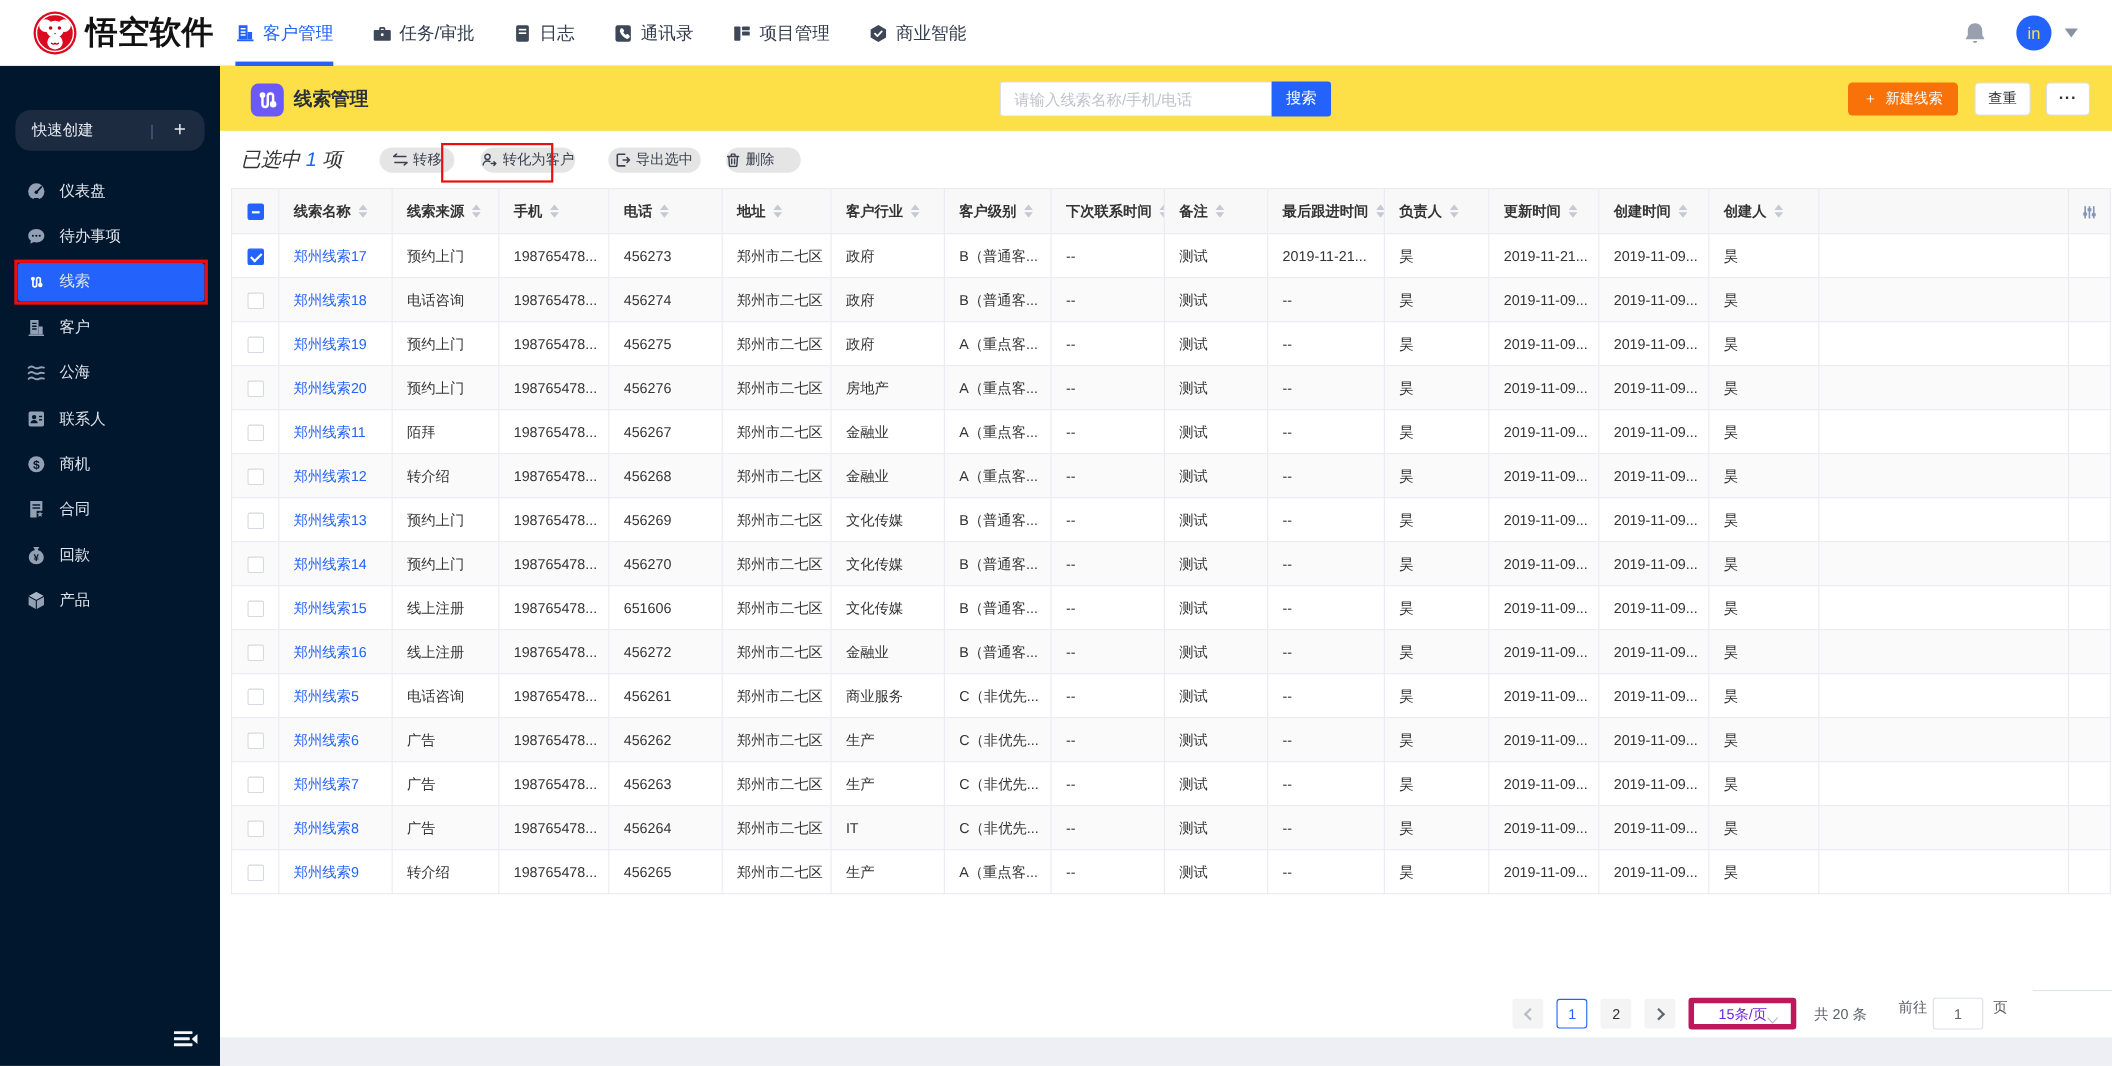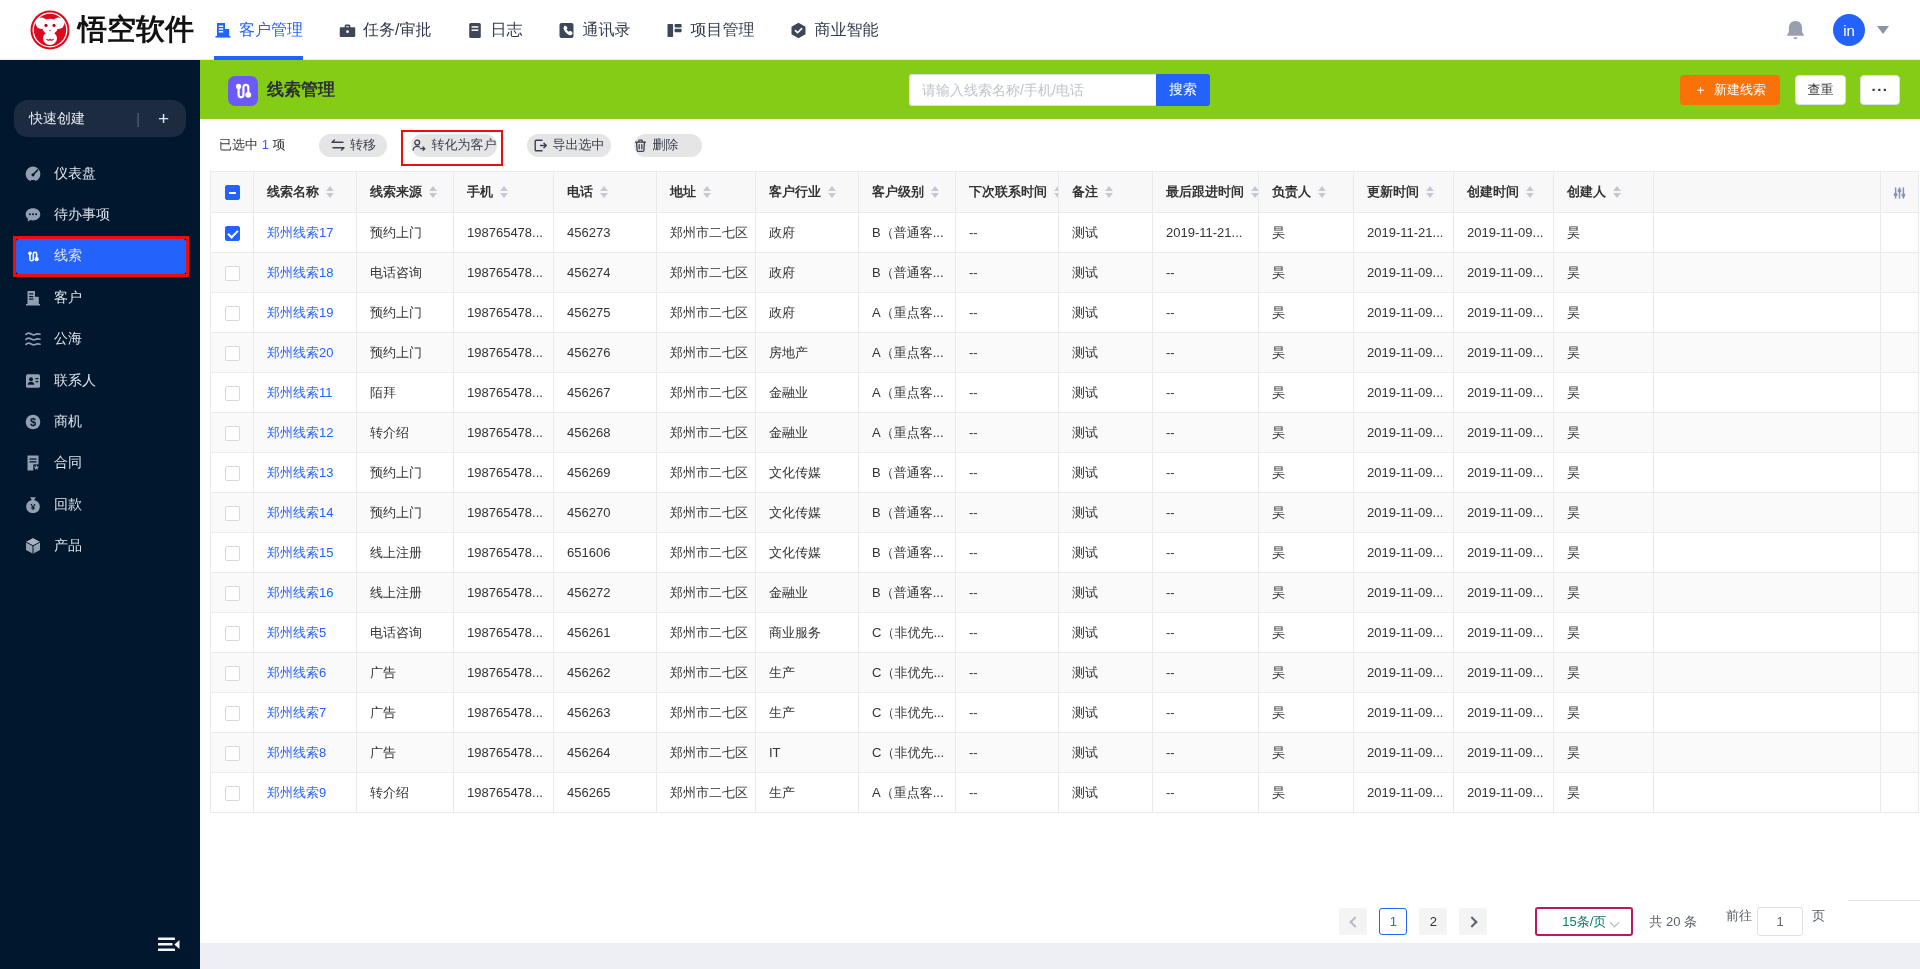--- a/index.html
+++ b/index.html
@@ -10,52 +10,52 @@
 
 .topbar { position:absolute; left:0; top:0; width:1920px; height:60px; background:#fff; border-bottom:1px solid #e7e9ee; z-index:30; }
 .logo { position:absolute; left:30px; top:0; height:60px; display:flex; align-items:center; }
 .logo-txt { font-size:29px; font-weight:bold; color:#121212; margin-left:8px; letter-spacing:0; font-family:"Liberation Sans",sans-serif; }
 .nav { position:absolute; left:214px; top:0; height:60px; display:flex; }
 .nav-item { position:relative; height:60px; display:flex; align-items:center; margin-right:36px; font-size:16px; color:#333c4e; cursor:default; white-space:nowrap; }
 .nav-item svg { margin-right:7px; }
 .nav-item.active { color:#2362fb; }
 .nav-item.active .bar { position:absolute; left:0; right:0; bottom:0; height:4px; background:#2362fb; }
 .top-right { position:absolute; right:31px; top:0; height:60px; display:flex; align-items:center; }
-.avatar { width:32px; height:32px; border-radius:50%; background:#2362fb; color:#ffffff; font-size:15px; display:flex; align-items:center; justify-content:center; margin-left:27px; }
+.avatar { width:32px; height:32px; border-radius:50%; background:#2362fb; color:#fde047; font-size:15px; display:flex; align-items:center; justify-content:center; margin-left:27px; }
 .caret-down { width:0; height:0; border-left:6px solid transparent; border-right:6px solid transparent; border-top:8px solid #8b93a2; margin-left:12px; }
 
 
 .sidebar { position:absolute; left:0; top:60px; width:200px; height:909px; background:#00172e; z-index:20; }
 .quick { position:absolute; left:14px; top:40px; width:172px; height:37px; background:#1d2b41; border-radius:14px; display:flex; align-items:center; color:#e6eaf2; font-size:14px; }
 .quick .ql { margin-left:15px; flex:1; }
 .quick .qd { color:#51607a; margin-right:18px; }
 .quick .qp { color:#dfe5ee; font-size:19px; margin-right:17px; font-weight:normal; }
 .menu { list-style:none; position:absolute; top:93px; left:0; width:200px; }
 .menu li { position:relative; height:41.4px; display:flex; align-items:center; color:#dfe4ec; font-size:14px; }
 .menu li .mi { width:18px; height:18px; margin-left:24px; margin-right:12px; display:flex; align-items:center; justify-content:center; }
 .menu li.sel { }
 .menu li.sel .selbg { position:absolute; left:16px; right:14px; top:3px; bottom:3px; background:#2362fb; border-radius:3px; }
 .menu li.sel .mi, .menu li.sel .ml { position:relative; }
 .collapse-ic { position:absolute; left:158px; bottom:17px; }
 
 
 .content { position:absolute; left:200px; top:60px; width:1720px; height:909px; background:#fff; }
-.band { position:absolute; left:0; top:0; width:1720px; height:59px; background:#84cc16;padding-left:26px; }
+.band { position:absolute; left:0; top:0; width:1720px; height:59px; background:#fde047;padding-left:26px; }
 .ticon { position:absolute; left:28px; top:16px; width:30px; height:30px; background:#6b5af7; border-radius:7px; display:flex; align-items:center; justify-content:center; }
 .ttitle { position:absolute; left:67px; top:0; height:59px; display:flex; align-items:center; font-size:17px; font-weight:bold; color:#2b2f3a; }
 .search { position:absolute; left:709px; top:14px; height:32px; display:flex; }
 .search input { width:247px; height:32px; border:1px solid #dcdfe6; border-right:none; border-radius:3px 0 0 3px; padding:0 12px; font-size:14px; color:#333; font-family:"Liberation Sans",sans-serif; background:#fff; outline:none; }
 .search input::placeholder { color:#bfc4cc; }
 .search .sbtn { width:54px; height:32px; background:#2362fb; color:#fff; font-size:14px; border:none; border-radius:0 3px 3px 0; font-family:"Liberation Sans",sans-serif; }
 .newbtn { position:absolute; left:1480px; top:15px; width:100px; height:30px; background:#f97209; border:none; border-radius:4px; color:#fff; font-size:13px; font-family:"Liberation Sans",sans-serif; }
 .dupbtn { position:absolute; left:1595px; top:15px; width:51px; height:30px; background:#fff; border:1px solid #dcdfe6; border-radius:4px; color:#333; font-size:13px; font-family:"Liberation Sans",sans-serif; }
 .morebtn { position:absolute; left:1660px; top:15px; width:40px; height:30px; background:#fff; border:1px solid #dcdfe6; border-radius:4px; color:#333; font-size:15px; letter-spacing:1.5px; font-weight:bold; font-family:"Liberation Sans",sans-serif; padding-bottom:10px; }
 .main { position:absolute; left:0; top:59px; width:1720px; height:824px; background:#fff; }
 .toolbar { position:absolute; left:19px; top:14px; height:24px; display:flex; align-items:center; }
-.selinfo { font-size:13px; color:#333; margin-right:34px; }
+.selinfo { font-size:18px; color:#333; margin-right:34px;font-style:italic; }
 .selinfo b { color:#2362fb; font-weight:normal; }
 .tbtn { height:23px; border-radius:12px; background:#e5e5e5; border:none; color:#3b4150; font-size:13px; display:flex; align-items:center; padding:0 14px; margin-right:0; font-family:"Liberation Sans",sans-serif; }
 .tbtn svg { margin-right:5px; }
 
 
 .tbl { position:absolute; left:10px; top:52px; width:1702px; border-collapse:collapse; table-layout:fixed; }
 .tbl th, .tbl td { border:1px solid #e8eaf0; border-top:none; font-weight:normal; text-align:left; padding:0 0 0 13px; overflow:hidden; white-space:nowrap; }
 .tbl thead th { background:#f8f8f9; height:41px; border-top:1px solid #e8eaf0; color:#333; font-size:13px; font-weight:bold; }
 .tbl td { height:40px; font-size:13px; color:#333; background:#fff; }
 .tbl tr.odd td { background:#fafafa; }
@@ -71,21 +71,21 @@
 .cbx.on.check:after { content:""; position:absolute; left:4.5px; top:1.5px; width:4px; height:8px; border:solid #fff; border-width:0 2px 2px 0; transform:rotate(45deg); }
 .cbx.on.minus:after { content:""; position:absolute; left:3px; top:6px; width:7px; height:2px; background:#fff; }
 
 
 .pager { position:absolute; right:95px; bottom:7px; height:29px; display:flex; align-items:center; font-size:13px; color:#606266; }
 .pbox { min-width:28px; height:27px; border-radius:3px; background:#f4f4f5; display:flex; align-items:center; justify-content:center; margin-right:12px; font-size:13px; color:#303133; }
 .pbox.cur { background:#fff; border:1px solid #2362fb; color:#2362fb; }
 .arr { width:8px; height:8px; border:solid #b7bcc5; border-width:2px 2px 0 0; display:inline-block; }
 .arr.l { transform:rotate(-135deg); margin-left:3px; }
 .arr.r { transform:rotate(45deg); margin-right:3px; border-color:#5e6470; }
-.psel { width:98px; height:29px; border:2px solid #be185d; border-radius:3px; background:#fff; display:flex; align-items:center; justify-content:center; margin-right:16px; color:#0f766e; position:relative;margin-left:36px; }
+.psel { width:98px; height:29px; border:5px solid #be185d; border-radius:3px; background:#fff; display:flex; align-items:center; justify-content:center; margin-right:16px; color:#6d28d9; position:relative; }
 .psel .chev { width:7px; height:7px; border:solid #b0b5bf; border-width:0 1.5px 1.5px 0; transform:rotate(45deg); position:absolute; right:13px; top:10px; }
 .ptotal { margin-right:29px; color:#5a5e66; }
 .pgoto { display:flex; align-items:flex-start; color:#5a5e66; }
 .pgoto .gin { width:46px; height:29px; border:1px solid #dcdfe6; border-radius:3px; margin:0 9px 0 5px; display:flex; align-items:center; justify-content:center; color:#606266; background:#fff; }
 .graybar { position:absolute; left:0; top:883px; width:1720px; height:26px; background:#edeff4; }
 .rline { position:absolute; left:1648px; top:840px; width:72px; height:1px; background:#dfe3ea; }
 
 
 .ann { position:absolute; border:2px solid #ee0d0d; z-index:40; }
 .ann1 { left:13px; top:236px; width:176px; height:41px; border-width:3px; }

